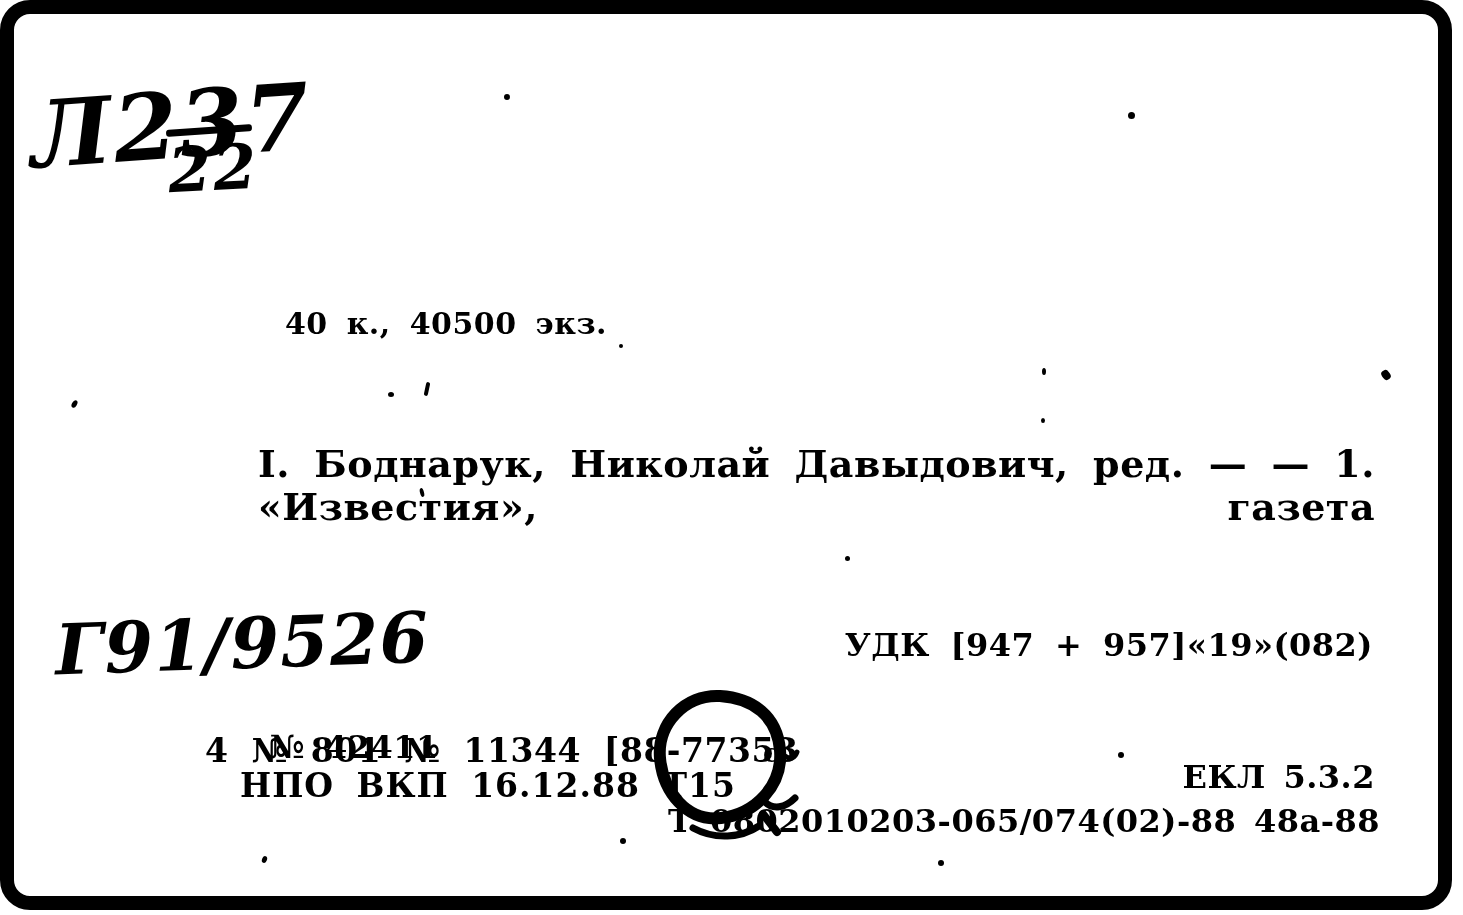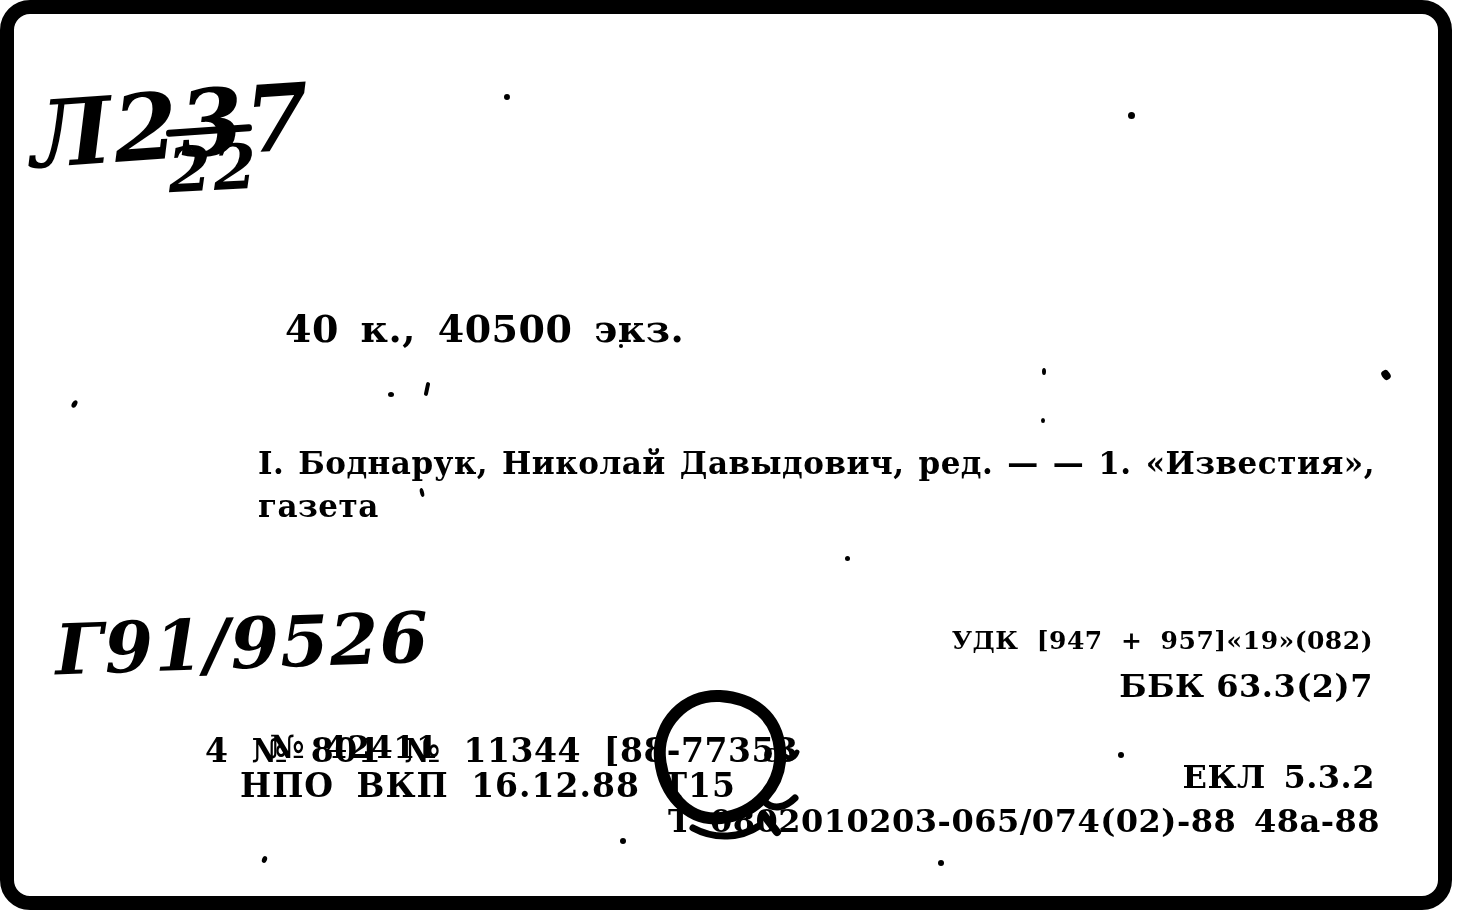--- a/index.html
+++ b/index.html
@@ -26,26 +26,26 @@
   
   .entry-block {
     position: absolute;
     left: 205px; top: 148px; width: 1190px;
     font-size: 36px; font-weight: bold;
     line-height: 51px; letter-spacing: 0.5px;
   }
   .entry-line-just { text-align: justify; text-align-last: justify; }
   .entry-line1 { padding-left: 55px; }
 
-  .price-line { left: 285px; top: 306px; font-size: 38px; word-spacing: 8px; }
+  .price-line { left: 285px; top: 306px; font-size: 30px; word-spacing: 8px; }
 
   .tracing-block {
     position: absolute;
     left: 210px; top: 442px; width: 1165px;
-    font-size: 31px; font-weight: bold;
+    font-size: 38px; font-weight: bold;
     line-height: 43px; letter-spacing: 0.5px;
   }
   .tracing-line1 { padding-left: 48px; text-align: justify; text-align-last: justify; }
   .tracing-line2 { word-spacing: 15px; }
 
   
   .hw {
     position: absolute;
     font-style: italic; font-weight: bold;
     font-family: "DejaVu Serif", serif;
@@ -57,21 +57,21 @@
   .hw-call-sub  { left: 168px; top: 132px; font-size: 62px; transform: rotate(-3deg); }
   .hw-shelf     { left: 55px; top: 602px; font-size: 70px; transform: rotate(-2deg); letter-spacing: 1px; }
 
   
   .accession   { left: 270px; top: 728px; font-size: 32px; word-spacing: 8px; }
   .order-line  { left: 205px; top: 731px; font-size: 33px; word-spacing: 11px; }
   .order-suffix{ left: 763px; top: 738px; font-size: 26px; }
   .processing  { left: 240px; top: 766px; font-size: 33px; word-spacing: 10px; letter-spacing: 1px; }
 
   
-  .udk  { right: 90px; top: 626px; font-size: 25px; word-spacing: 9px; }
+  .udk  { right: 90px; top: 626px; font-size: 32px; word-spacing: 9px; }
   .bbk  { right: 90px; top: 667px; font-size: 32px; }
   .ekl  { right: 88px; top: 758px; font-size: 32px; word-spacing: 6px; }
   .tcode{ right: 83px; top: 802px; font-size: 32px; word-spacing: 6px; }
 
   .stamp-svg { position: absolute; left: 645px; top: 686px; width: 185px; height: 160px; }
 
   .speck { position: absolute; background: #000; border-radius: 50%; }
 </style>
 </head>
 <body>
@@ -87,21 +87,20 @@
 
   <div class="txt price-line">40 к., 40500 экз.</div>
 
   <div class="tracing-block">
     <div class="tracing-line1">I. Боднарук, Николай Давыдович, ред. — — 1. «Известия», газета</div>
   </div>
 
   <div class="hw hw-shelf">Г91/9526</div>
 
   <div class="txt udk">УДК [947 + 957]«19»(082)</div>
-  <div class="txt bbk">ББК 63.3(2)7</div>
   <div class="txt ekl">ЕКЛ 5.3.2</div>
   <div class="txt tcode">Т 0802010203-065/074(02)-88 48а-88</div>
 
   <div class="txt accession">№ 42411</div>
   <div class="txt order-line">4 № 801 № 11344 [88-77353</div>
   <div class="txt order-suffix">с</div>
   <div class="txt processing">НПО ВКП 16.12.88 Т15</div>
 
   <svg class="stamp-svg" viewBox="0 0 185 160" xmlns="http://www.w3.org/2000/svg">
     <path d="M75 10 C40 8 12 38 15 72 C18 106 42 136 76 132 C110 128 138 100 135 64 C132 30 108 12 75 10 Z" fill="none" stroke="#000" stroke-width="12" stroke-linecap="round"></path>

